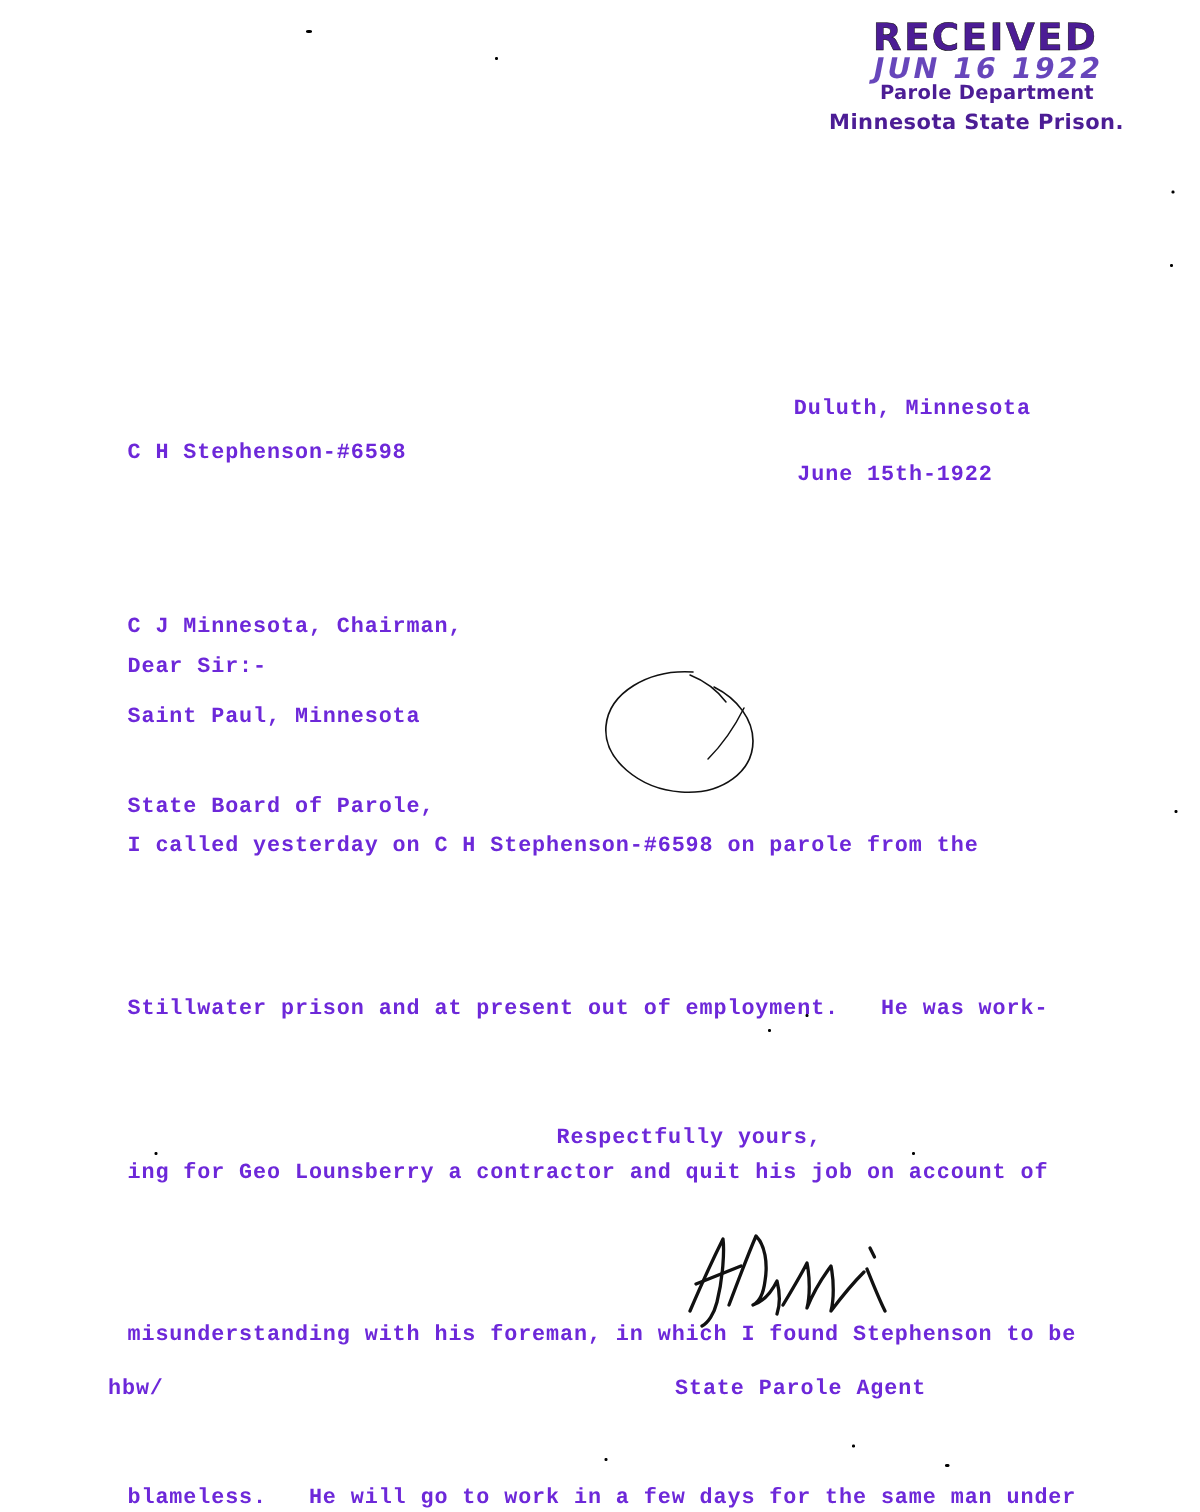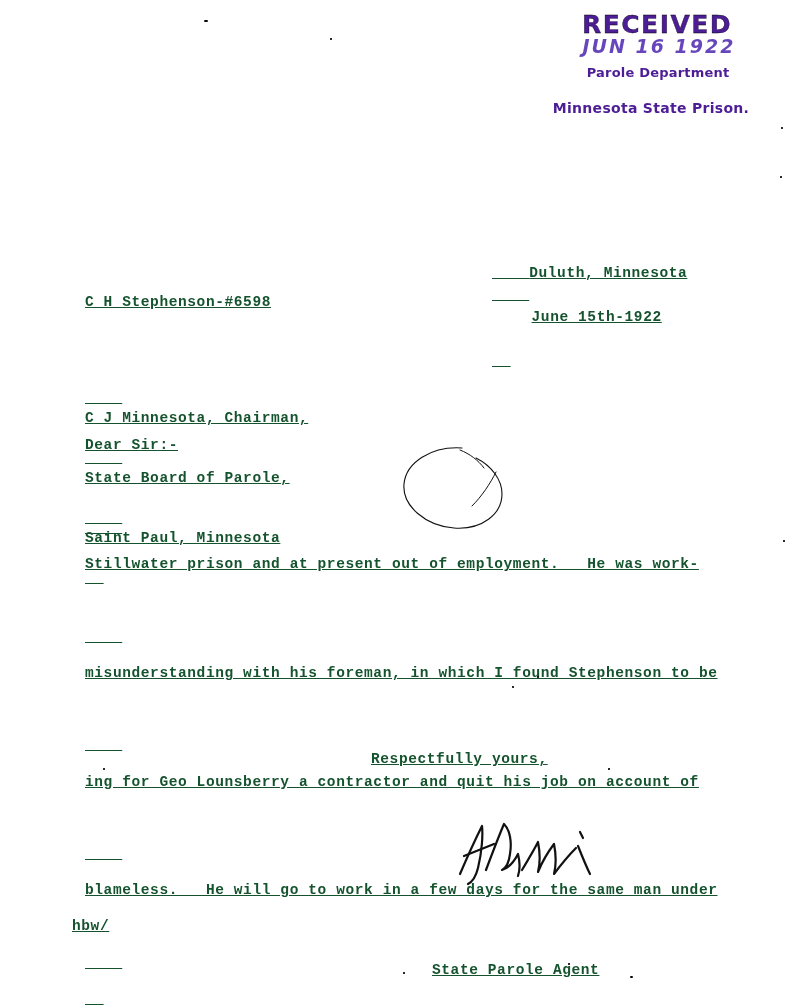--- a/index.html
+++ b/index.html
@@ -46,44 +46,42 @@
     margin-left: 22px;
     opacity: 0.72;
     filter: contrast(1.6);
     font-style: italic;
   }
   .stamp-line1 {
     font-family: "DejaVu Sans", sans-serif;
     font-weight: bold;
     font-size: 13px;
     line-height: 1;
-    margin-top: 10px;
     margin-left: 20px;
     letter-spacing: 0.2px;
   }
   .stamp-line2 {
     font-family: "DejaVu Sans", sans-serif;
     font-weight: bold;
     font-size: 14px;
     line-height: 1;
-    margin-top: 22px;
+    margin-top: 6px;
     margin-left: 6px;
     letter-spacing: 0.3px;
   }
 
   
   .tw {
     position: absolute;
     font-family: "Liberation Mono", "DejaVu Sans Mono", monospace;
     font-weight: bold;
     font-size: 14.5px;
-    color: #14532d;
+    color: #6d28d9;
     white-space: pre;
     letter-spacing: 0.6px;
-    text-decoration: underline;
   }
 
   .dateline {
     left: 492px;
     top: 240px;
     line-height: 22px;
   }
   .dateline .d2 { display: block; margin-left: 14px; text-align: center; }
 
   .subject {
@@ -111,23 +109,22 @@
   .closing {
     left: 371px;
     top: 751px;
   }
 
   .footer-left {
     left: 72px;
     top: 918px;
   }
   .footer-right {
-    left: 432px;
+    left: 450px;
     top: 918px;
-    margin-top: 44px;
   }
 
   
   .pen-mark {
     position: absolute;
     left: 398px;
     top: 444px;
     width: 120px;
     height: 96px;
     pointer-events: none;
@@ -163,30 +160,31 @@
 
   <div class="tw dateline">
     <span class="d1">Duluth, Minnesota</span>
     <span class="d2">June 15th-1922</span>
   </div>
 
   <div class="tw subject">C H Stephenson-#6598</div>
 
   <div class="tw addressee">
     <div>C J Minnesota, Chairman,</div>
+    <div>Saint Paul, Minnesota</div>
     <div>State Board of Parole,</div>
-    <div>Saint Paul, Minnesota</div>
   </div>
 
   <div class="tw salutation">Dear Sir:-</div>
 
   <div class="tw body">
+    <div>I called yesterday on C H Stephenson-#6598 on parole from the</div>
     <div>Stillwater prison and at present out of employment.   He was work-</div>
+    <div>ing for Geo Lounsberry a contractor and quit his job on account of</div>
     <div>misunderstanding with his foreman, in which I found Stephenson to be</div>
-    <div>ing for Geo Lounsberry a contractor and quit his job on account of</div>
     <div>blameless.   He will go to work in a few days for the same man under</div>
     
   </div>
 
   <svg class="pen-mark" viewBox="0 0 120 96">
     <path d="M64 4 C 34 2, 8 18, 6 40 C 4 62, 28 82, 56 84 C 84 86, 104 70, 104 50
              C 104 36, 94 22, 78 14" fill="none" stroke="#111" stroke-width="1.1" stroke-linecap="round"></path>
     <path d="M62 6 C 72 10, 80 16, 86 24" fill="none" stroke="#111" stroke-width="1" stroke-linecap="round"></path>
     <path d="M98 28 C 92 40, 84 52, 74 62" fill="none" stroke="#111" stroke-width="1" stroke-linecap="round"></path>
   </svg>

